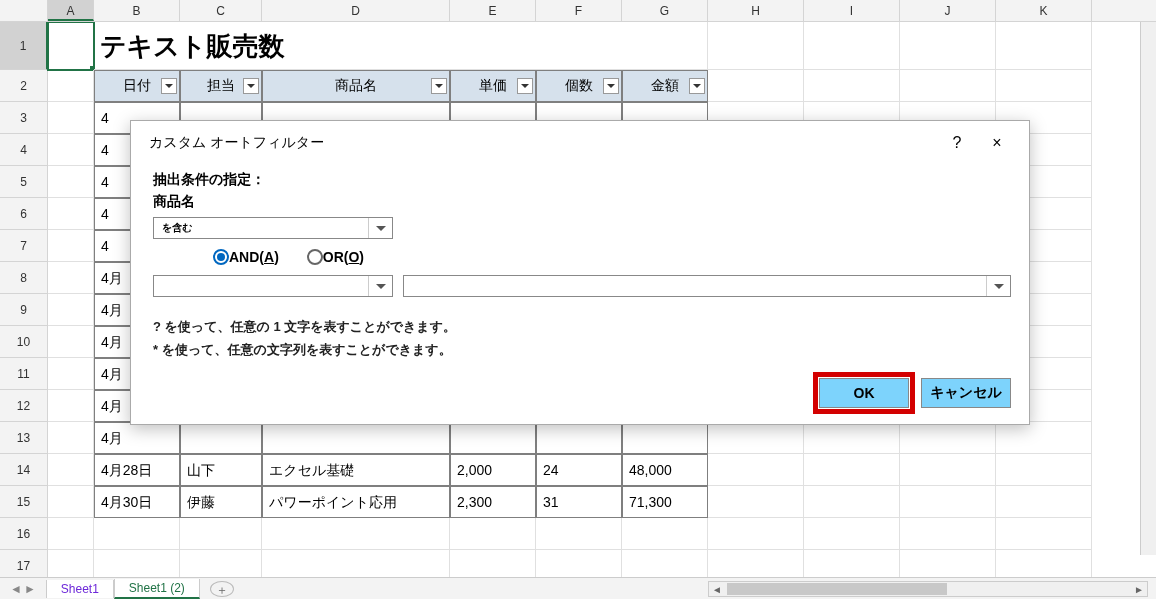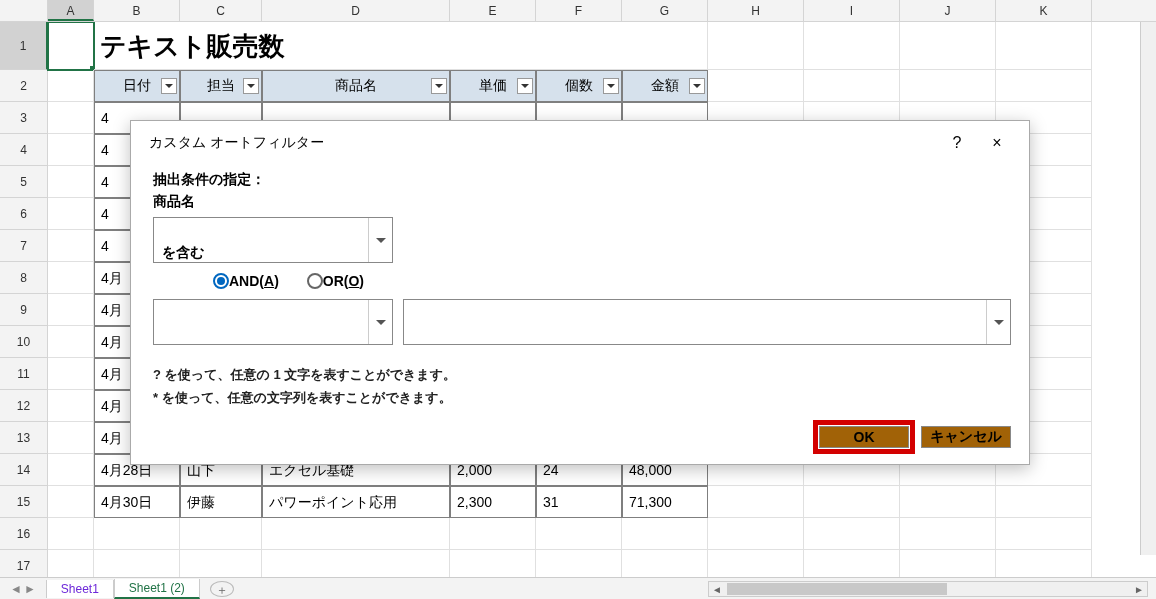--- a/index.html
+++ b/index.html
@@ -162,26 +162,26 @@
   .dialog-body .label { font-size: 14px; margin-bottom: 4px; }
   .filter-row {
     display: flex;
     align-items: center;
     margin: 6px 0;
     gap: 10px;
   }
   .combo {
     position: relative;
     border: 1px solid #888;
-    height: 46px;
+    height: 22px;
     background: #fff;
     display: flex;
-    align-items: flex-end;
+    align-items: center;
     padding: 0 28px 0 8px;
-    font-size: 14px;
+    font-size: 10px;
   }
   .combo.small { width: 240px; }
   .combo.big { flex: 1; }
   .combo .drop {
     position: absolute;
     right: 0; top: 0; bottom: 0;
     width: 24px;
     border-left: 1px solid #ccc;
     display: flex; align-items: center; justify-content: center;
   }
@@ -215,23 +215,23 @@
   }
   .hint { font-size: 13px; color: #222; margin-top: 18px; line-height: 1.8; }
   .dialog-buttons {
     display: flex;
     justify-content: flex-end;
     gap: 12px;
     margin-top: 16px;
   }
   .btn {
     min-width: 90px;
-    height: 22px;
+    height: 30px;
     border: 1px solid #888;
-    background: #a16207;
+    background: #7dd3fc;
     font-size: 14px;
     display: flex; align-items: center; justify-content: center;
   }
   .btn.red-em { outline: 5px solid #d30000; outline-offset: 1px; }
   
   .sheet-tabs {
     position: absolute;
     left: 0; right: 0; bottom: 0;
     height: 22px;
     background: #f3f3f3;

